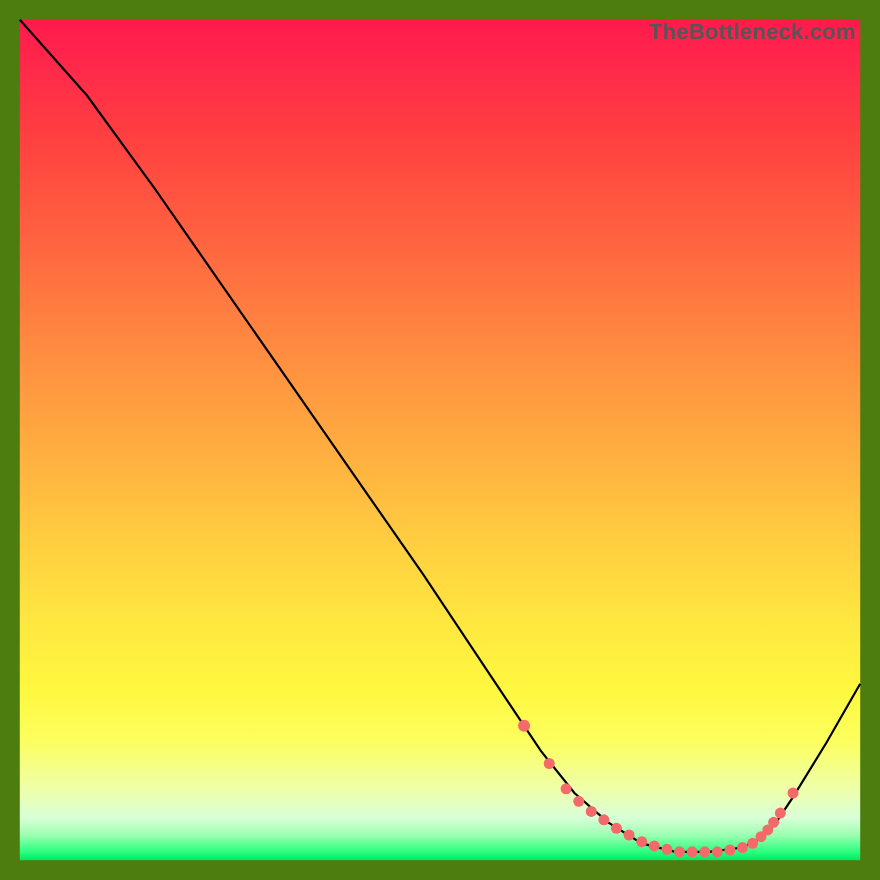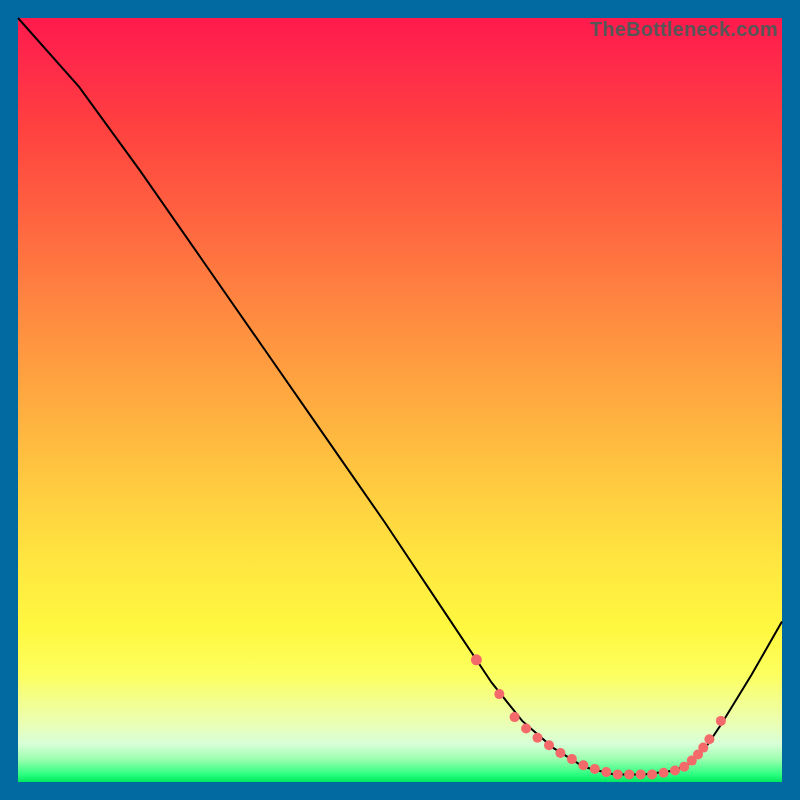--- a/index.html
+++ b/index.html
@@ -1,21 +1,21 @@
 <!DOCTYPE html>
 <html><head>
 <meta charset="utf-8">
 <style>
   * { margin: 0; padding: 0; box-sizing: border-box; }
   html, body { width: 800px; height: 800px; background: #000; overflow: hidden; }
   .stage {
     position: relative;
     width: 800px;
     height: 800px;
-    background: #0369a1;
+    background: #4d7c0f;
   }
   .plot {
     position: absolute;
     left: 18px;
     top: 18px;
     width: 764px;
     height: 764px;
     background: linear-gradient(to bottom,
       #ff1a4d 0%,
       #ff2a4a 6%,

